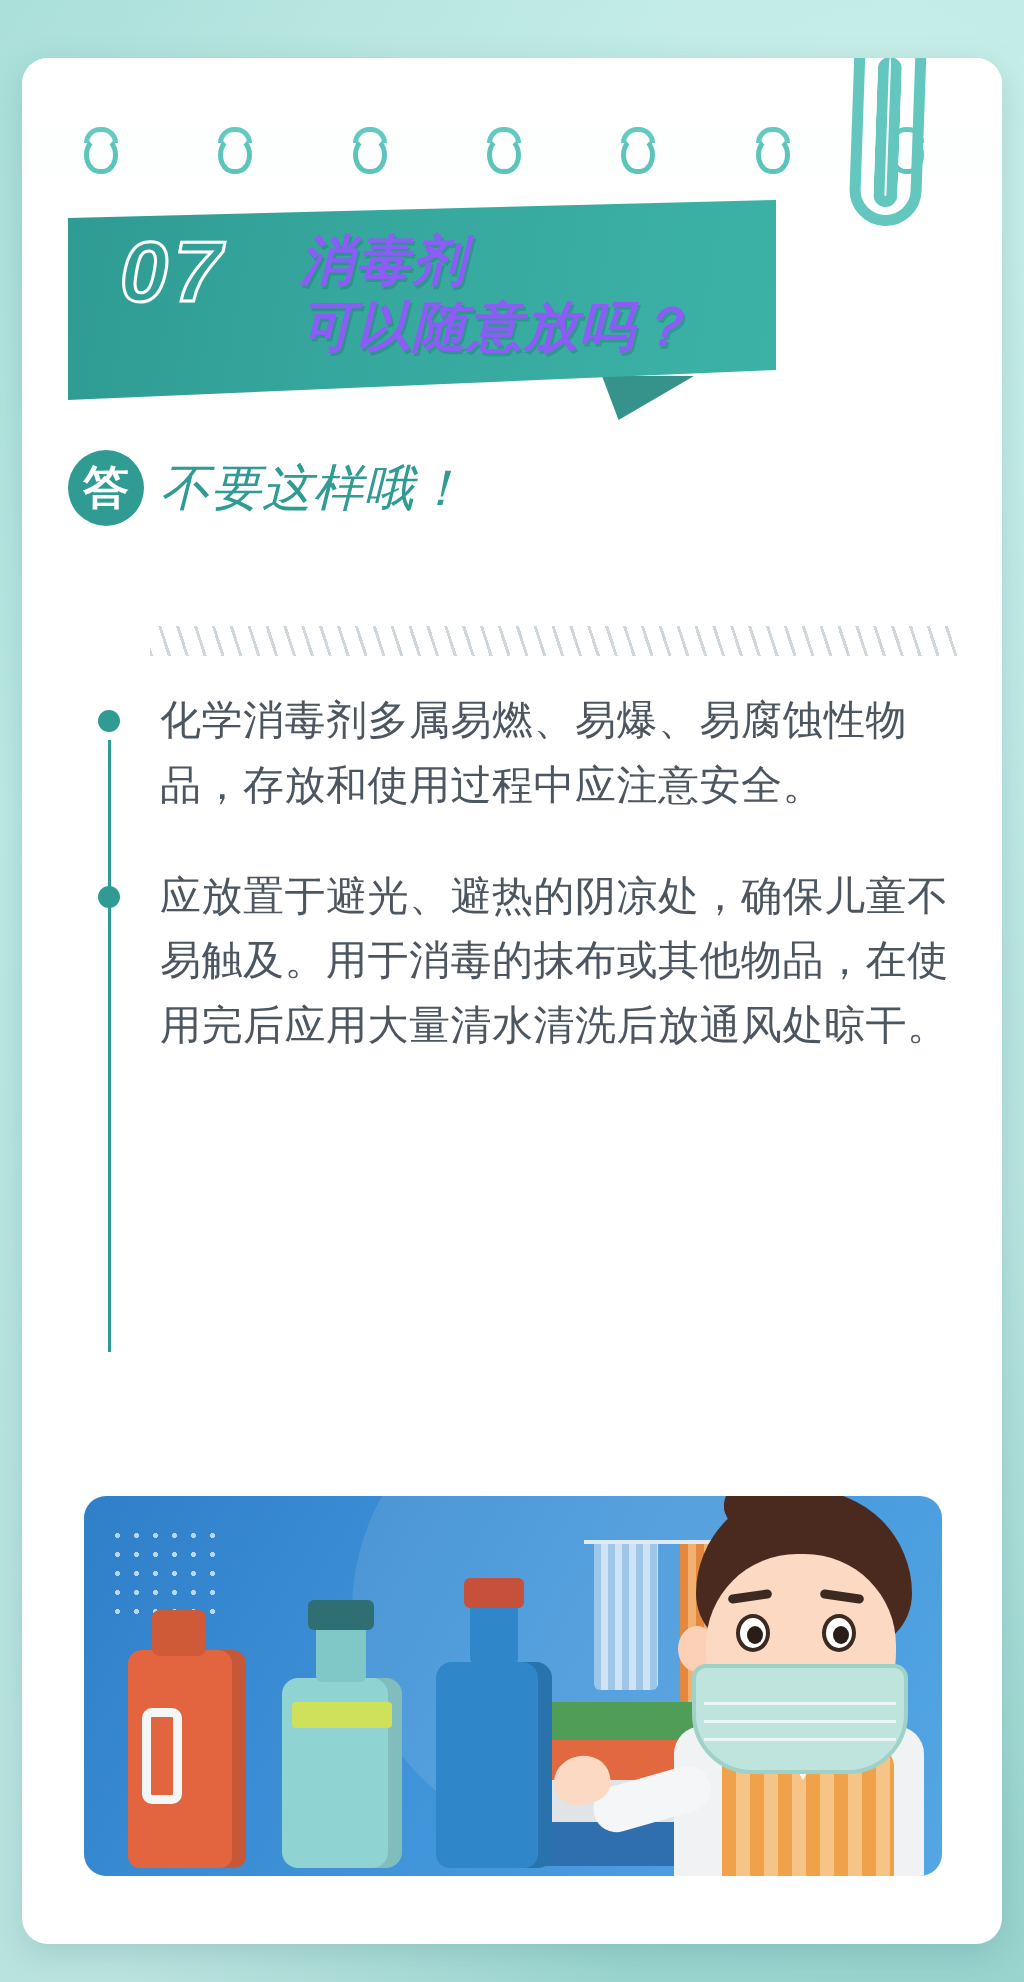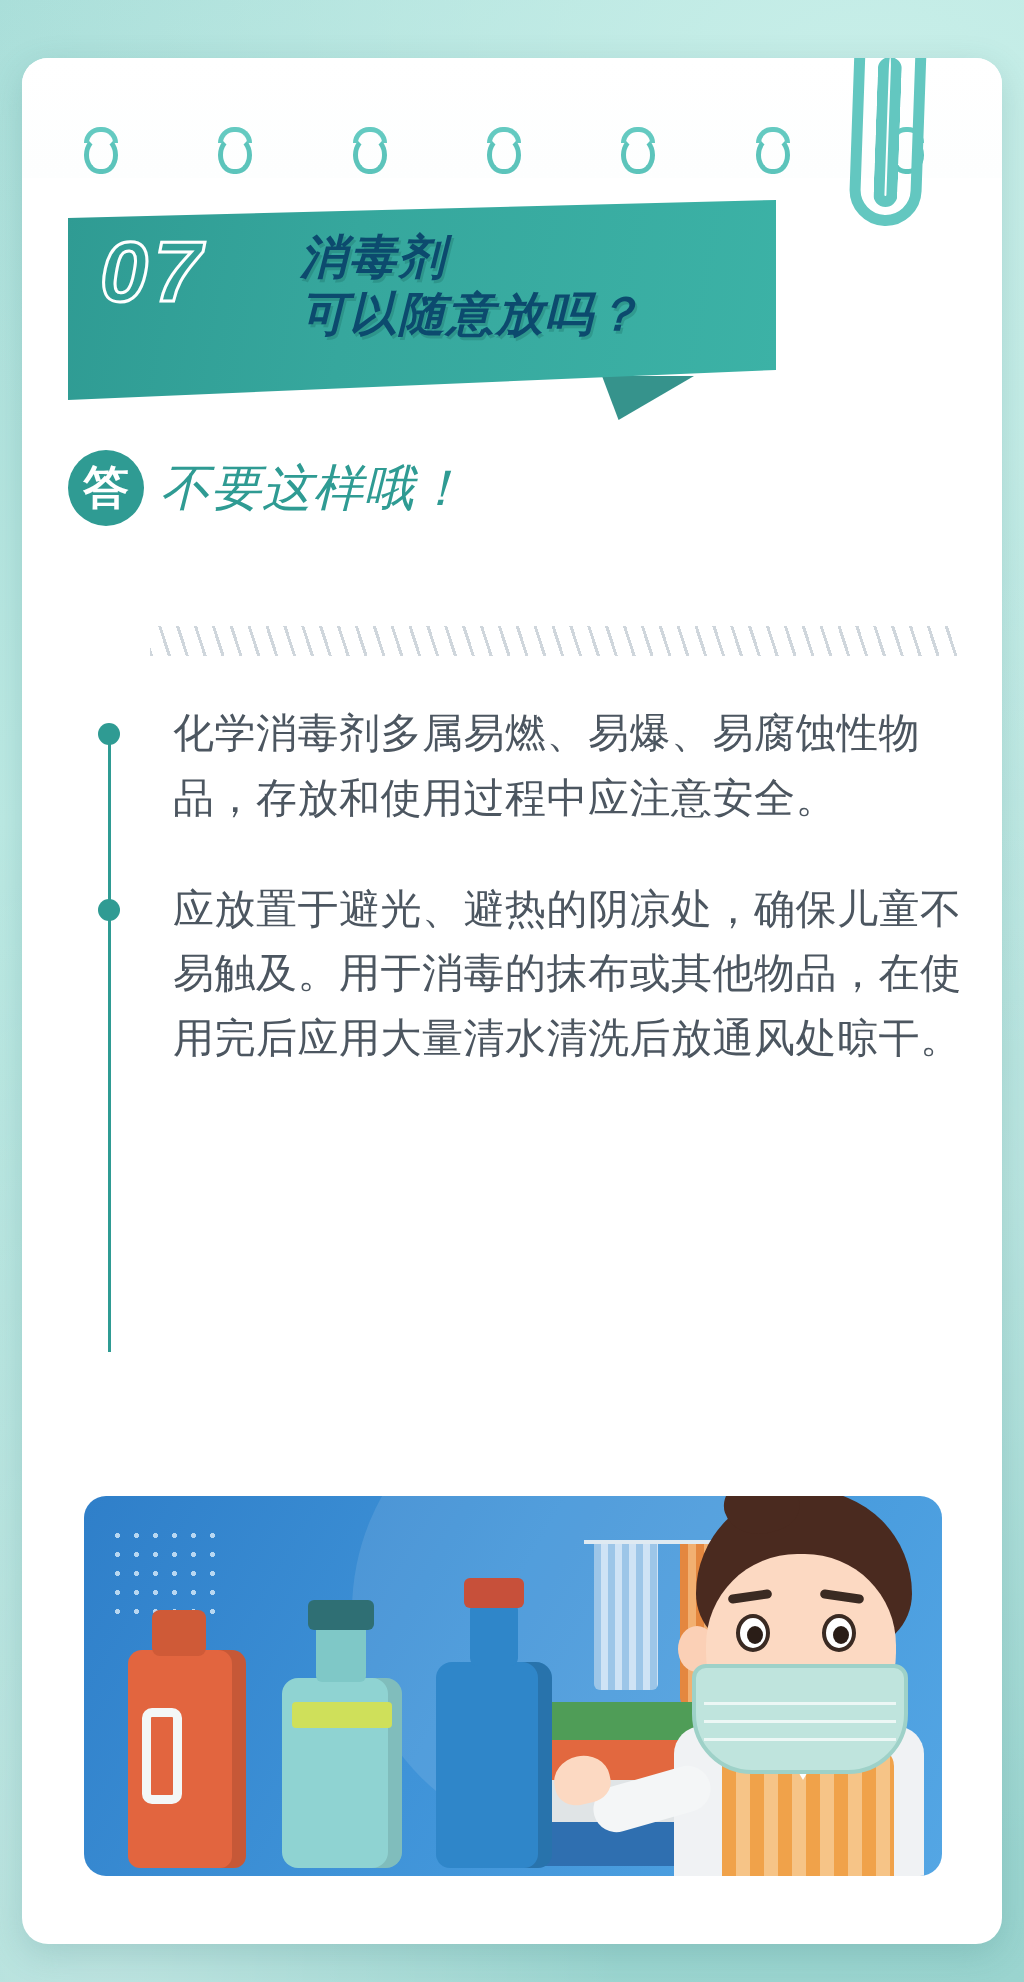--- a/index.html
+++ b/index.html
@@ -130,38 +130,38 @@
     left: 534px;
     top: 176px;
     width: 92px;
     height: 44px;
     background:#2b8d86;
     clip-path: polygon(0 0, 100% 0, 18% 100%);
     opacity:.95;
   }
   .banner-num{
     position:absolute;
-    left: 32px;
+    left: 52px;
     top: 22px;
     font-size: 86px;
     font-weight: bold;
     font-style: italic;
     letter-spacing: 6px;
     color: transparent;
     -webkit-text-stroke: 3px #ffffff;
     font-family: "Liberation Sans", sans-serif;
   }
   .banner-title{
     position:absolute;
     left: 232px;
     top: 28px;
-    color:#0c4a6e;
+    color:#8b5cf6;
     font-weight: bold;
     font-style: italic;
-    font-size: 47px;
+    font-size: 54px;
     line-height: 1.22;
     letter-spacing: 2px;
     text-shadow: 2px 3px 0 rgba(20,90,85,.25);
     font-family: "DejaVu Sans", "Liberation Sans", sans-serif;
   }
 
   
   .answer-row{
     position:absolute;
     left: 46px;
@@ -226,21 +226,21 @@
   .dot{
     position:absolute;
     left: -10px;
     top: 22px;
     width: 22px;
     height: 22px;
     border-radius:50%;
     background:#2f9b93;
   }
   .item p{
-    margin:17px;
+    margin:4px;
     font-size: 41px;
     line-height: 1.58;
     color:#4c5660;
     font-family:"DejaVu Sans","Liberation Sans",sans-serif;
     letter-spacing: .5px;
   }
 
   
   .illus{
     position:absolute;

